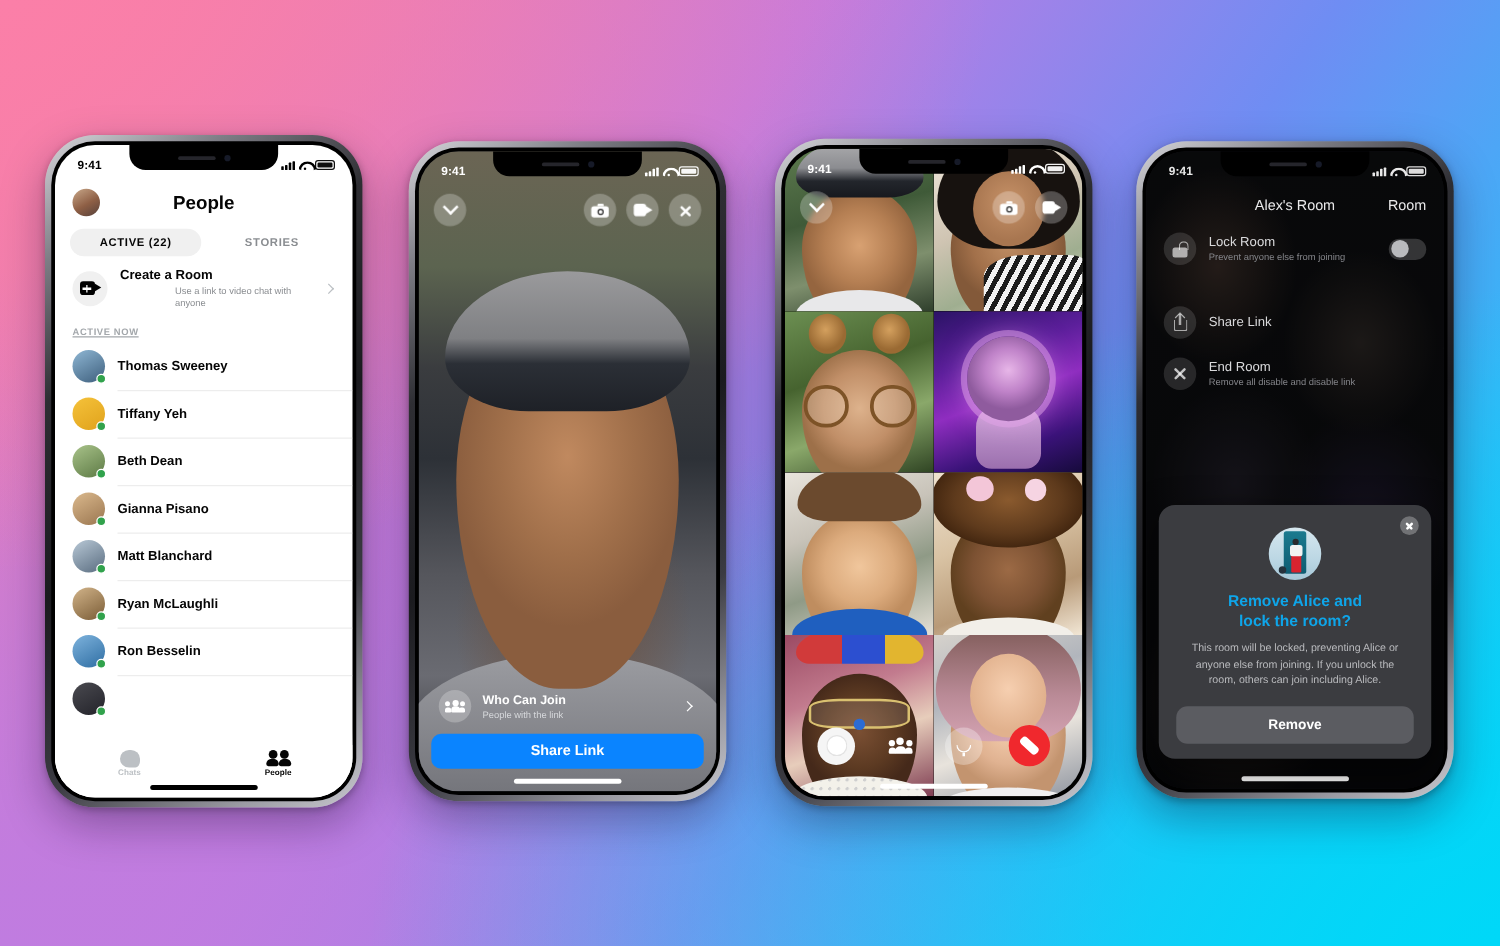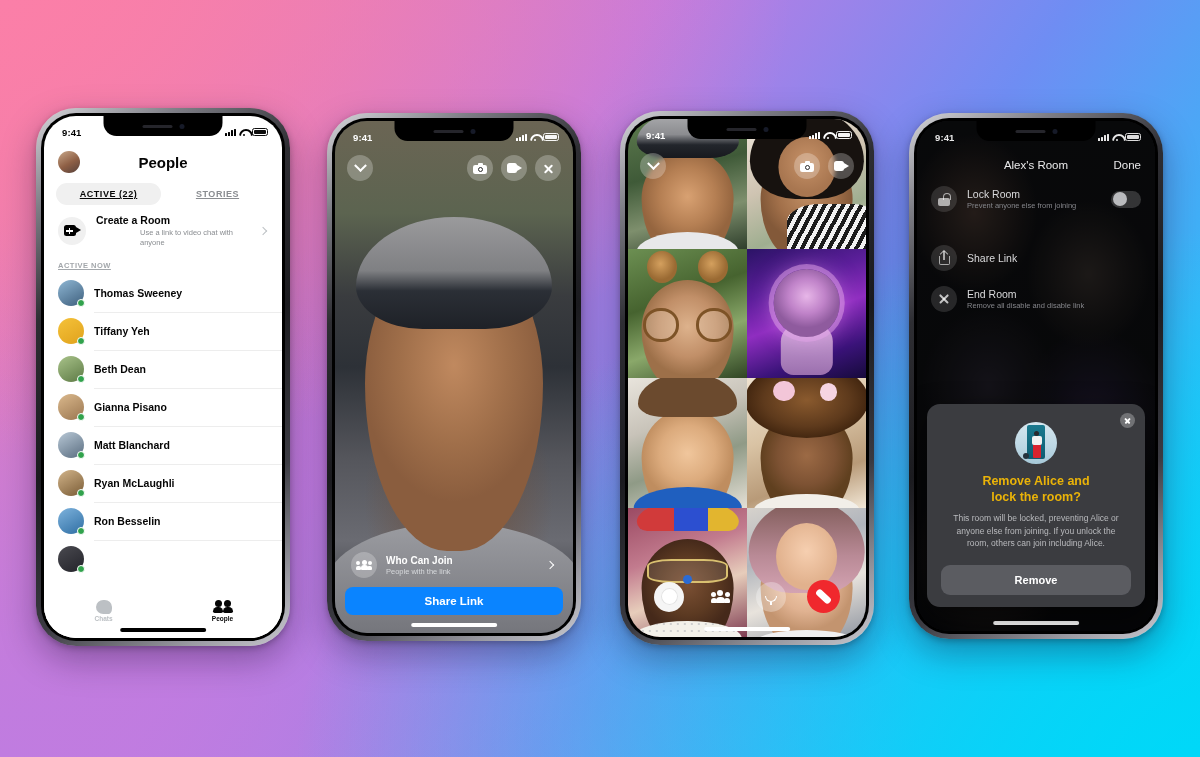--- a/index.html
+++ b/index.html
@@ -91,21 +91,21 @@
     background: linear-gradient(150deg,#c9a88a,#8e5f45 55%,#55403a);
     flex: 0 0 auto;
   }
   .p1-title {
     position: absolute; left: 0; right: 0; text-align: center;
     font-size: 15px; font-weight: bold; pointer-events: none;
   }
   .p1-tabs { display: flex; padding: 3px 12px 2px; gap: 4px; }
   .p1-tab {
     flex: 1; text-align: center; font-size: 9px; font-weight: bold;
-    letter-spacing: .55px; padding: 6px 0; border-radius: 14px; color: #8a8d91; text-decoration: underline;
+    letter-spacing: .55px; padding: 6px 0; border-radius: 14px; color: #8a8d91;
   }
   .p1-tab.active { background: #f0f0f0; color: #050505; }
   .p1-row {
     display: flex; align-items: center; gap: 10px;
     padding: 7px 14px; position: relative;
   }
   .p1-room-icon {
     width: 28px; height: 28px; border-radius: 50%; background: #f0f0f0;
     display: flex; align-items: center; justify-content: center; flex: 0 0 auto;
   }
@@ -421,21 +421,21 @@
   .modal-illus {
     width: 42px; height: 42px; border-radius: 50%; margin: 4px auto 9px; position: relative; overflow: hidden;
     background: linear-gradient(180deg,#d6e7ef 0%,#bcd7e4 60%,#a6c8d8 100%);
   }
   .modal-illus .door { position:absolute; left:12px; top:3px; width:18px; height:34px;
     background: linear-gradient(180deg,#1b7a8f,#0e5c72); border-radius: 2px; }
   .modal-illus .fig-head { position:absolute; left:19px; top:9px; width:5px;height:5px;border-radius:50%;background:#2a2a2e;}
   .modal-illus .fig-top { position:absolute; left:16.5px; top:14px; width:10px;height:9px;border-radius:2px;background:#f2f2f2;}
   .modal-illus .fig-leg { position:absolute; left:17.5px; top:22px; width:8px;height:14px;background:#d8232f;border-radius:1px;}
   .modal-illus .ball { position:absolute; left:8px; bottom:5px; width:6px;height:6px;border-radius:50%;background:#25323d;}
-  .modal-title { font-size: 12.5px; font-weight: bold; line-height: 1.28; color: #eab308; }
+  .modal-title { font-size: 12.5px; font-weight: bold; line-height: 1.28; color: #0ea5e9; }
   .modal-body { font-size: 8.5px; line-height: 1.5; color: #b9babd; margin-top: 7px; padding: 0 4px; }
   .modal-btn {
     display: block; width: 100%; margin-top: 15px; border: none;
     background: #5b5c61; color: #fff; font-weight: bold; font-size: 11px;
     padding: 9px 0; border-radius: 9px; font-family: inherit; cursor: pointer;
   }
 </style>
 </head>
 <body>
 
@@ -804,21 +804,21 @@
             </span>
           <span class="wifi"></span>
           <span class="batt">
               <i></i>
             </span>
         </div>
       </div>
 
       <div class="p4-nav">
         <div class="p4-nav-title">Alex's Room</div>
-        <div class="p4-done">Done</div>
+        <div class="p4-done">Room</div>
       </div>
 
       <div class="p4-row">
         <div class="p4-ic">
           <span class="gly-lock">
               <span class="shk"></span>
               <span class="body"></span>
             </span>
         </div>
         <div class="p4-txt">

